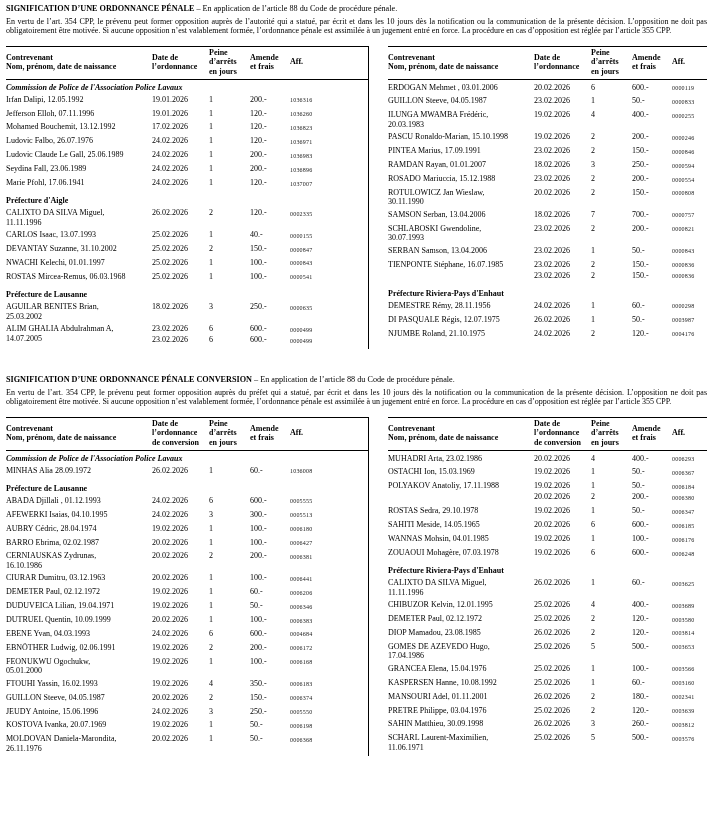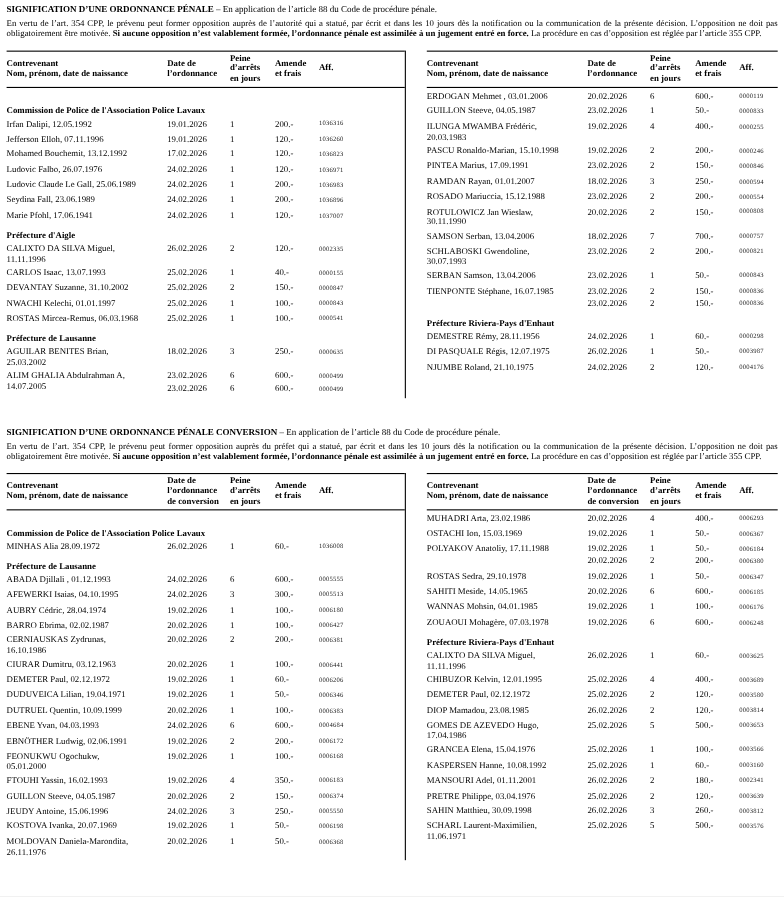--- a/index.html
+++ b/index.html
@@ -6,34 +6,34 @@
   .page{
     width:713px;height:815px;box-sizing:border-box;
     margin:0 auto;background:#ffffff;color:#000;
     padding:4px 6px;overflow:hidden;
     font-family:"Liberation Serif", serif;
     font-size:8px;line-height:9.6px;
   }
   .title{margin:0 0 3px;font-size:8.2px;}
   .title b{font-weight:700;}
   .intro{margin:0 0 10px;text-align:justify;}
-  .intro b{font-weight:700;}
+  .intro b{font-weight:400;}
   section.notice2{margin-top:26px;}
   .columns{display:flex;align-items:stretch;}
   .col-left{width:362px;flex:none;}
   .col-right{flex:1;border-left:1px solid #000;padding-left:19px;}
   .thead{display:flex;border-top:1.6px solid #000;border-bottom:1.2px solid #000;padding:1px 0 2px;font-weight:700;align-items:center;}
   .c-name{width:146px;flex:none;}
   .c-date{width:57px;flex:none;}
   .c-days{width:41px;flex:none;}
   .c-amt{width:40px;flex:none;}
   .c-aff{flex:1;}
   .tbody{padding-top:3px;}
   .group-label{font-weight:700;margin:7px 0 2.5px;}
-  .group:first-child .group-label{margin-top:13px;}
+  .group:first-child .group-label{margin-top:0;font-style:italic;}
   .row{display:flex;margin-bottom:2.8px;}
   .entries{flex:1;}
   .entry{display:flex;}
   .e-date{width:57px;flex:none;}
   .e-days{width:41px;flex:none;}
   .e-amt{width:40px;flex:none;}
   .e-aff{flex:1;font-size:6px;color:#1a1a1a;padding-top:1.5px;letter-spacing:.2px;}
 </style>
 </head>
 <body>

